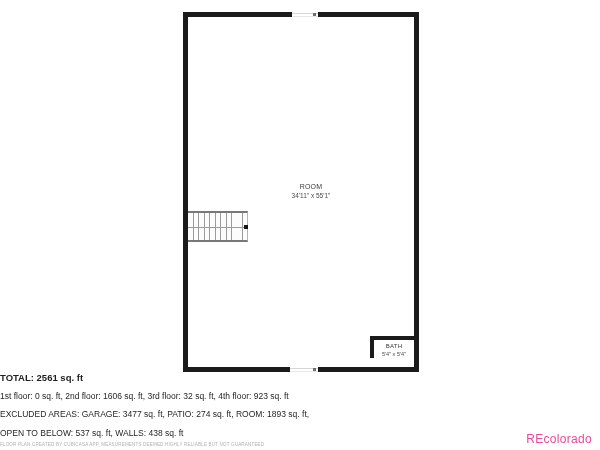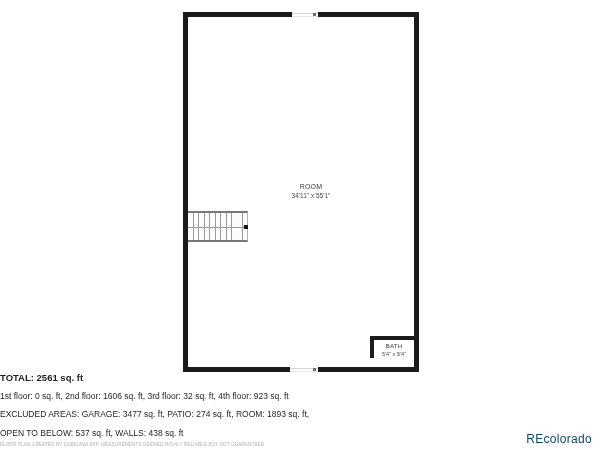--- a/index.html
+++ b/index.html
@@ -26,21 +26,21 @@
   .room-label .rname{font-size:7px;letter-spacing:.2px;}
   .room-label .rdims{font-size:6.5px;color:#4a4a4a;}
   .bath-label .rname{font-size:6px;}
   .bath-label .rdims{font-size:5.5px;}
   
   .summary{position:absolute;left:0;top:372px;width:600px;text-align:left;color:#1f1f1f;}
   .summary .total{font-size:9.5px;font-weight:bold;margin-bottom:2px;}
   .summary .line{font-size:8.5px;line-height:1.22;margin-top:8px;}
   .summary .disclaimer{font-size:4.5px;color:#b0b0b0;margin-top:4px;letter-spacing:.2px;}
   
-  .watermark{position:absolute;right:8px;bottom:4px;font-size:12px;color:#0c4a6e;letter-spacing:.3px;}
+  .watermark{position:absolute;right:8px;bottom:4px;font-size:12px;color:#ec4899;letter-spacing:.3px;}
 </style>
 </head>
 <body>
 
 <div class="page">
 
   <div class="wall" style="left:183px;top:12px;width:109px;height:5px;"></div>
   <div class="wall" style="left:318px;top:12px;width:101px;height:5px;"></div>
   <div class="wall" style="left:183px;top:12px;width:5px;height:360px;"></div>
   <div class="wall" style="left:414px;top:12px;width:5px;height:360px;"></div>

